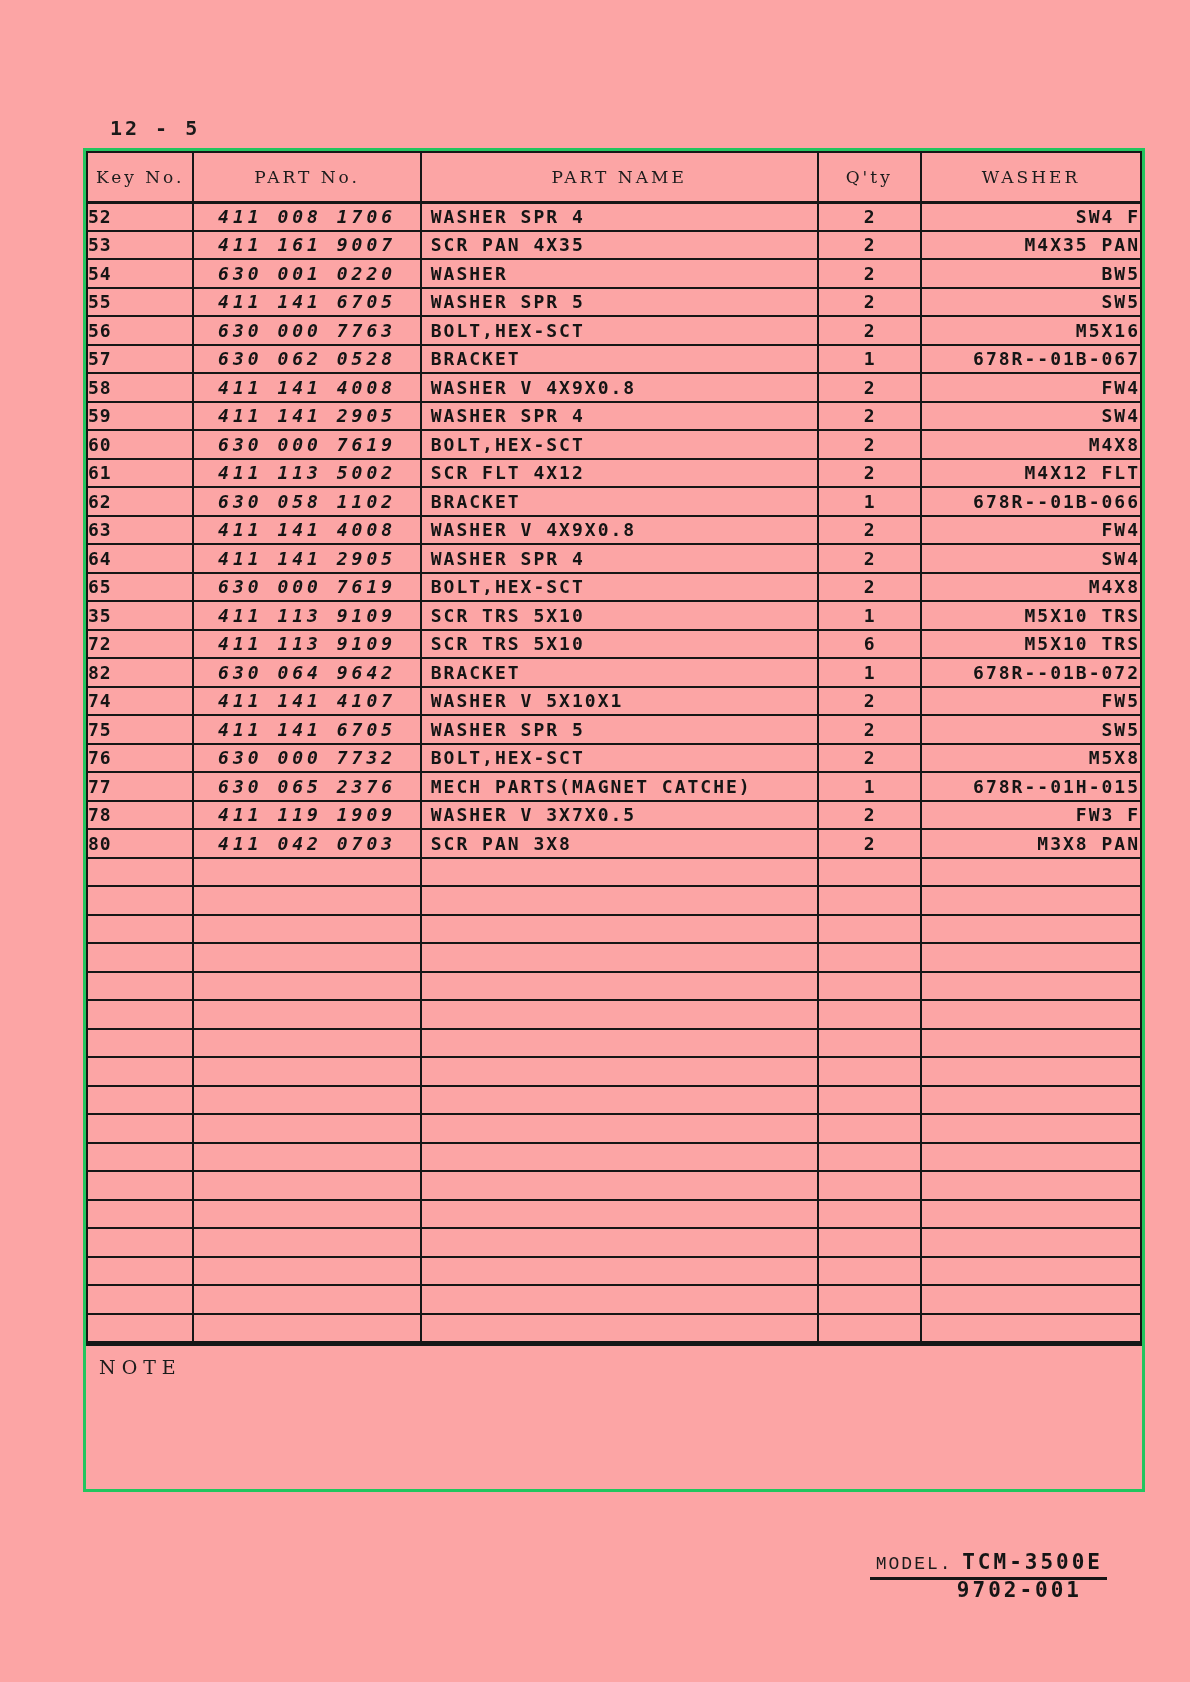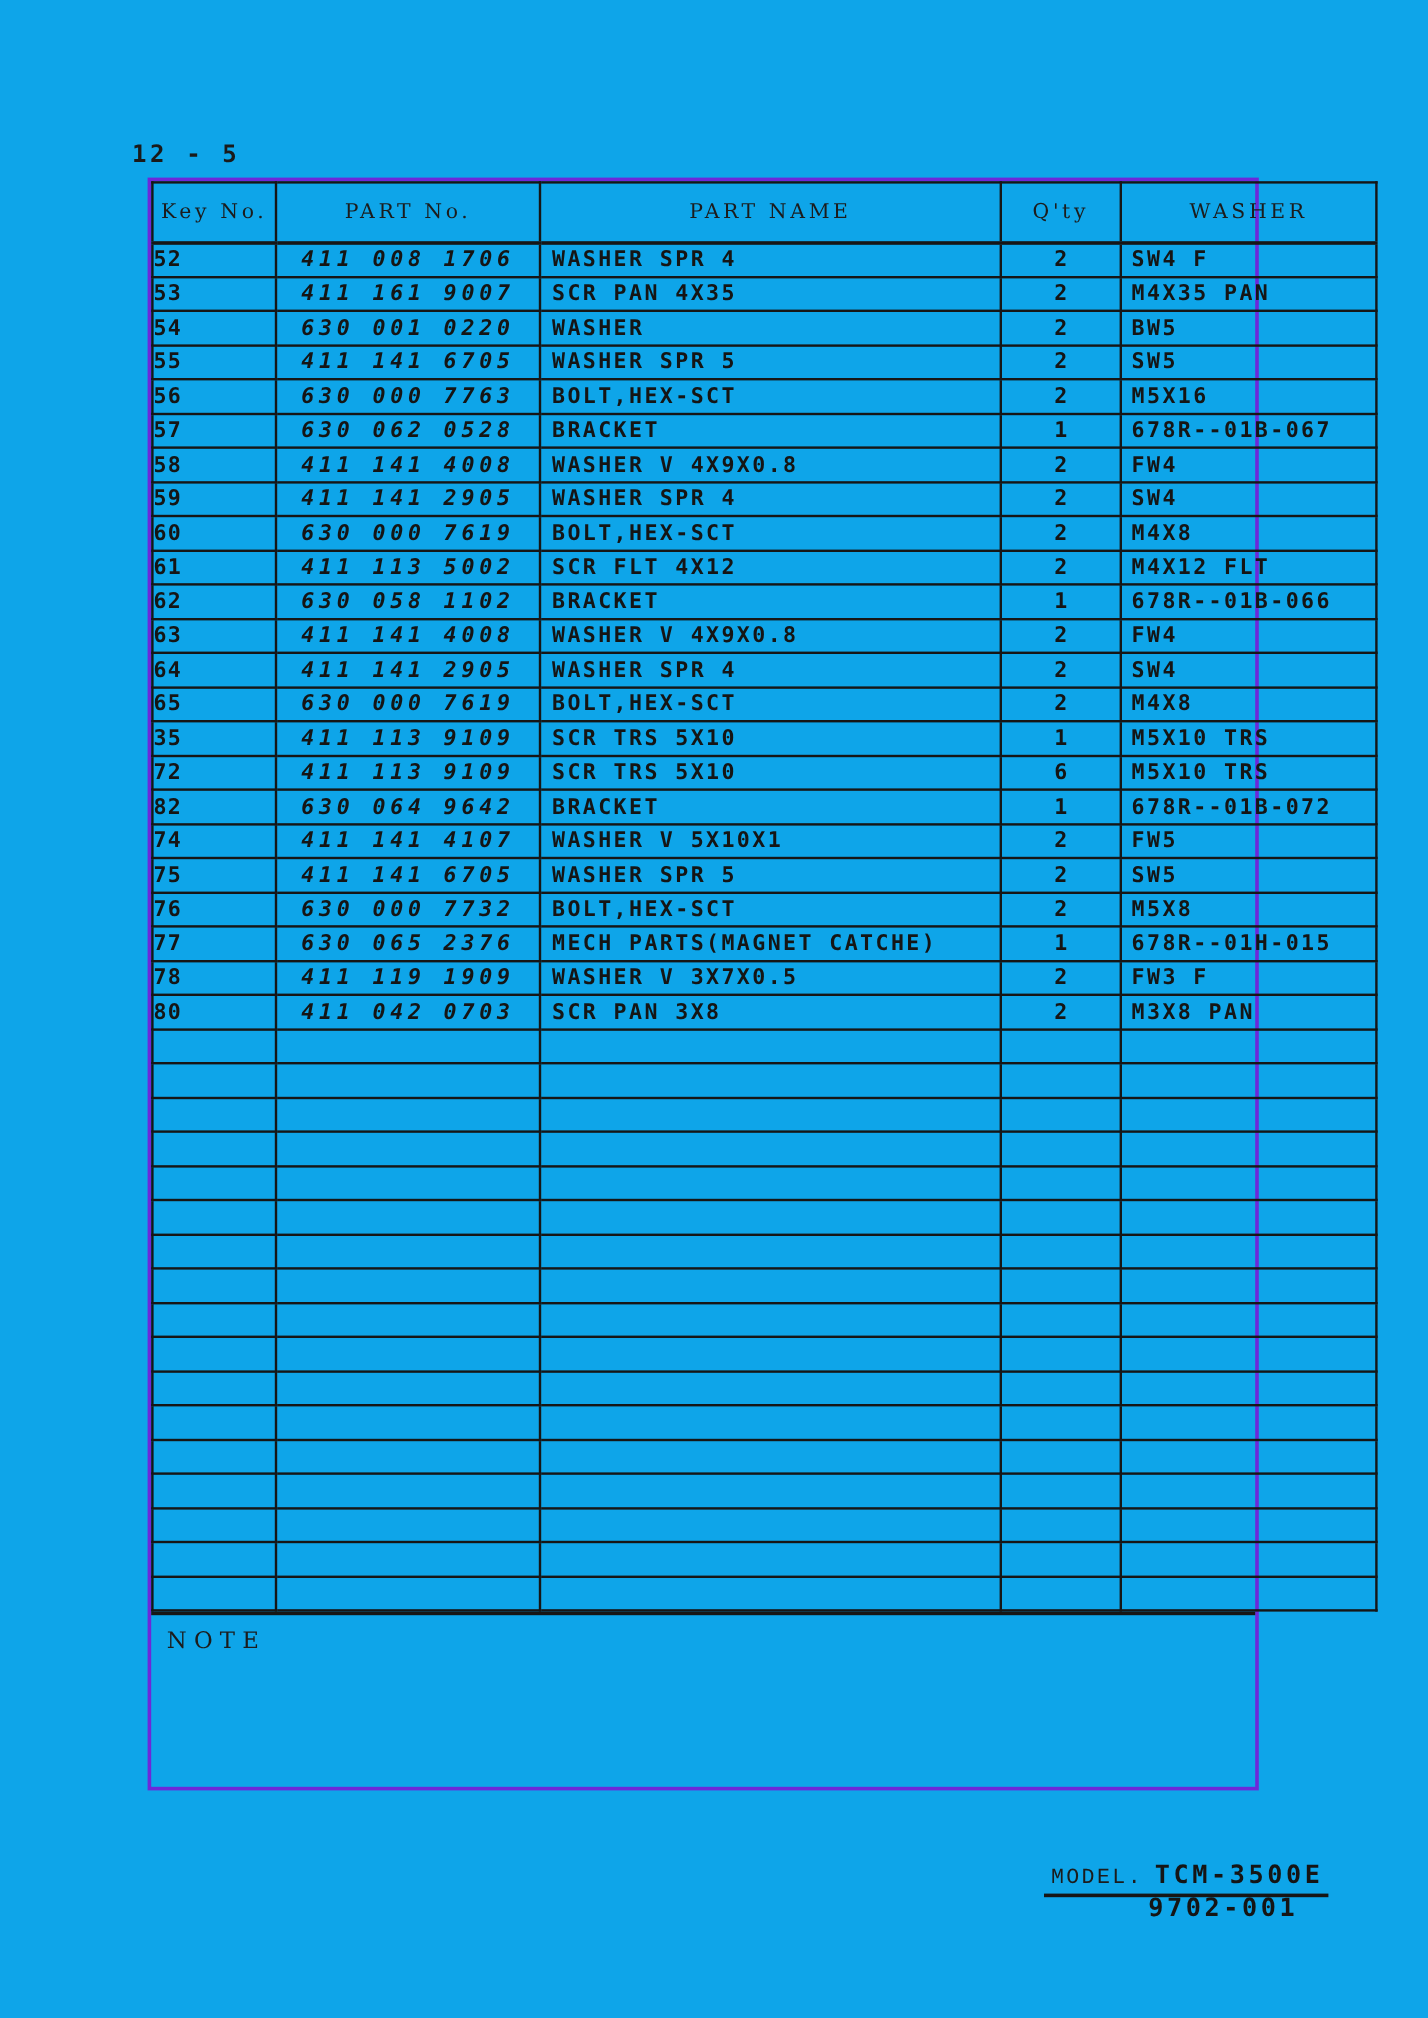--- a/index.html
+++ b/index.html
@@ -3,41 +3,40 @@
 <meta charset="utf-8">
 <style>
   * { margin: 0; padding: 0; box-sizing: border-box; }
   html, body { background: #ffffff; }
   body { font-family: "DejaVu Sans Mono", monospace; }
 
   .page {
     position: relative;
     width: 1190px;
     height: 1682px;
-    background: #0ea5e9;
+    background: #fca5a5;
     color: #1a1a1a;
     overflow: hidden;
   }
 
   .page-label {
     position: absolute;
     left: 110px;
     top: 116px;
     font: 700 20px "DejaVu Sans Mono", monospace;
     letter-spacing: 3px;
     color: #1a1a1a;
   }
 
   .table-frame {
     position: absolute;
     left: 83px;
     top: 148px;
-    width: 926px;
-    border: 3px solid #6d28d9;
-    margin-left: 40px;
+    width: 1062px;
+    border: 3px solid #22c55e;
   }
 
   table.parts-table {
     border-collapse: collapse;
     table-layout: fixed;
     width: 100%;
   }
 
   col.w-key     { width: 103px; }
   col.w-partno  { width: 220px; }
@@ -64,21 +63,21 @@
     font: 700 18px "DejaVu Sans Mono", monospace;
     color: #151515;
     vertical-align: middle;
     white-space: nowrap;
     overflow: hidden;
   }
   td.c-key     { letter-spacing: 1px; }
   td.c-partno  { text-align: center; letter-spacing: 4px; font-style: italic; }
   td.c-name    { text-align: left; padding-left: 9px; letter-spacing: 2px; }
   td.c-qty     { text-align: center; }
-  td.c-remarks { text-align: left; padding-left: 8px; letter-spacing: 2px; }
+  td.c-remarks { text-align: right; padding-left: 8px; letter-spacing: 2px; }
 
   .note-box {
     border-top: 3px solid #161616;
     height: 146px;
     padding: 10px 0 0 13px;
   }
   .note-label {
     font-family: "DejaVu Serif", serif;
     font-size: 19px;
     letter-spacing: 6px;

